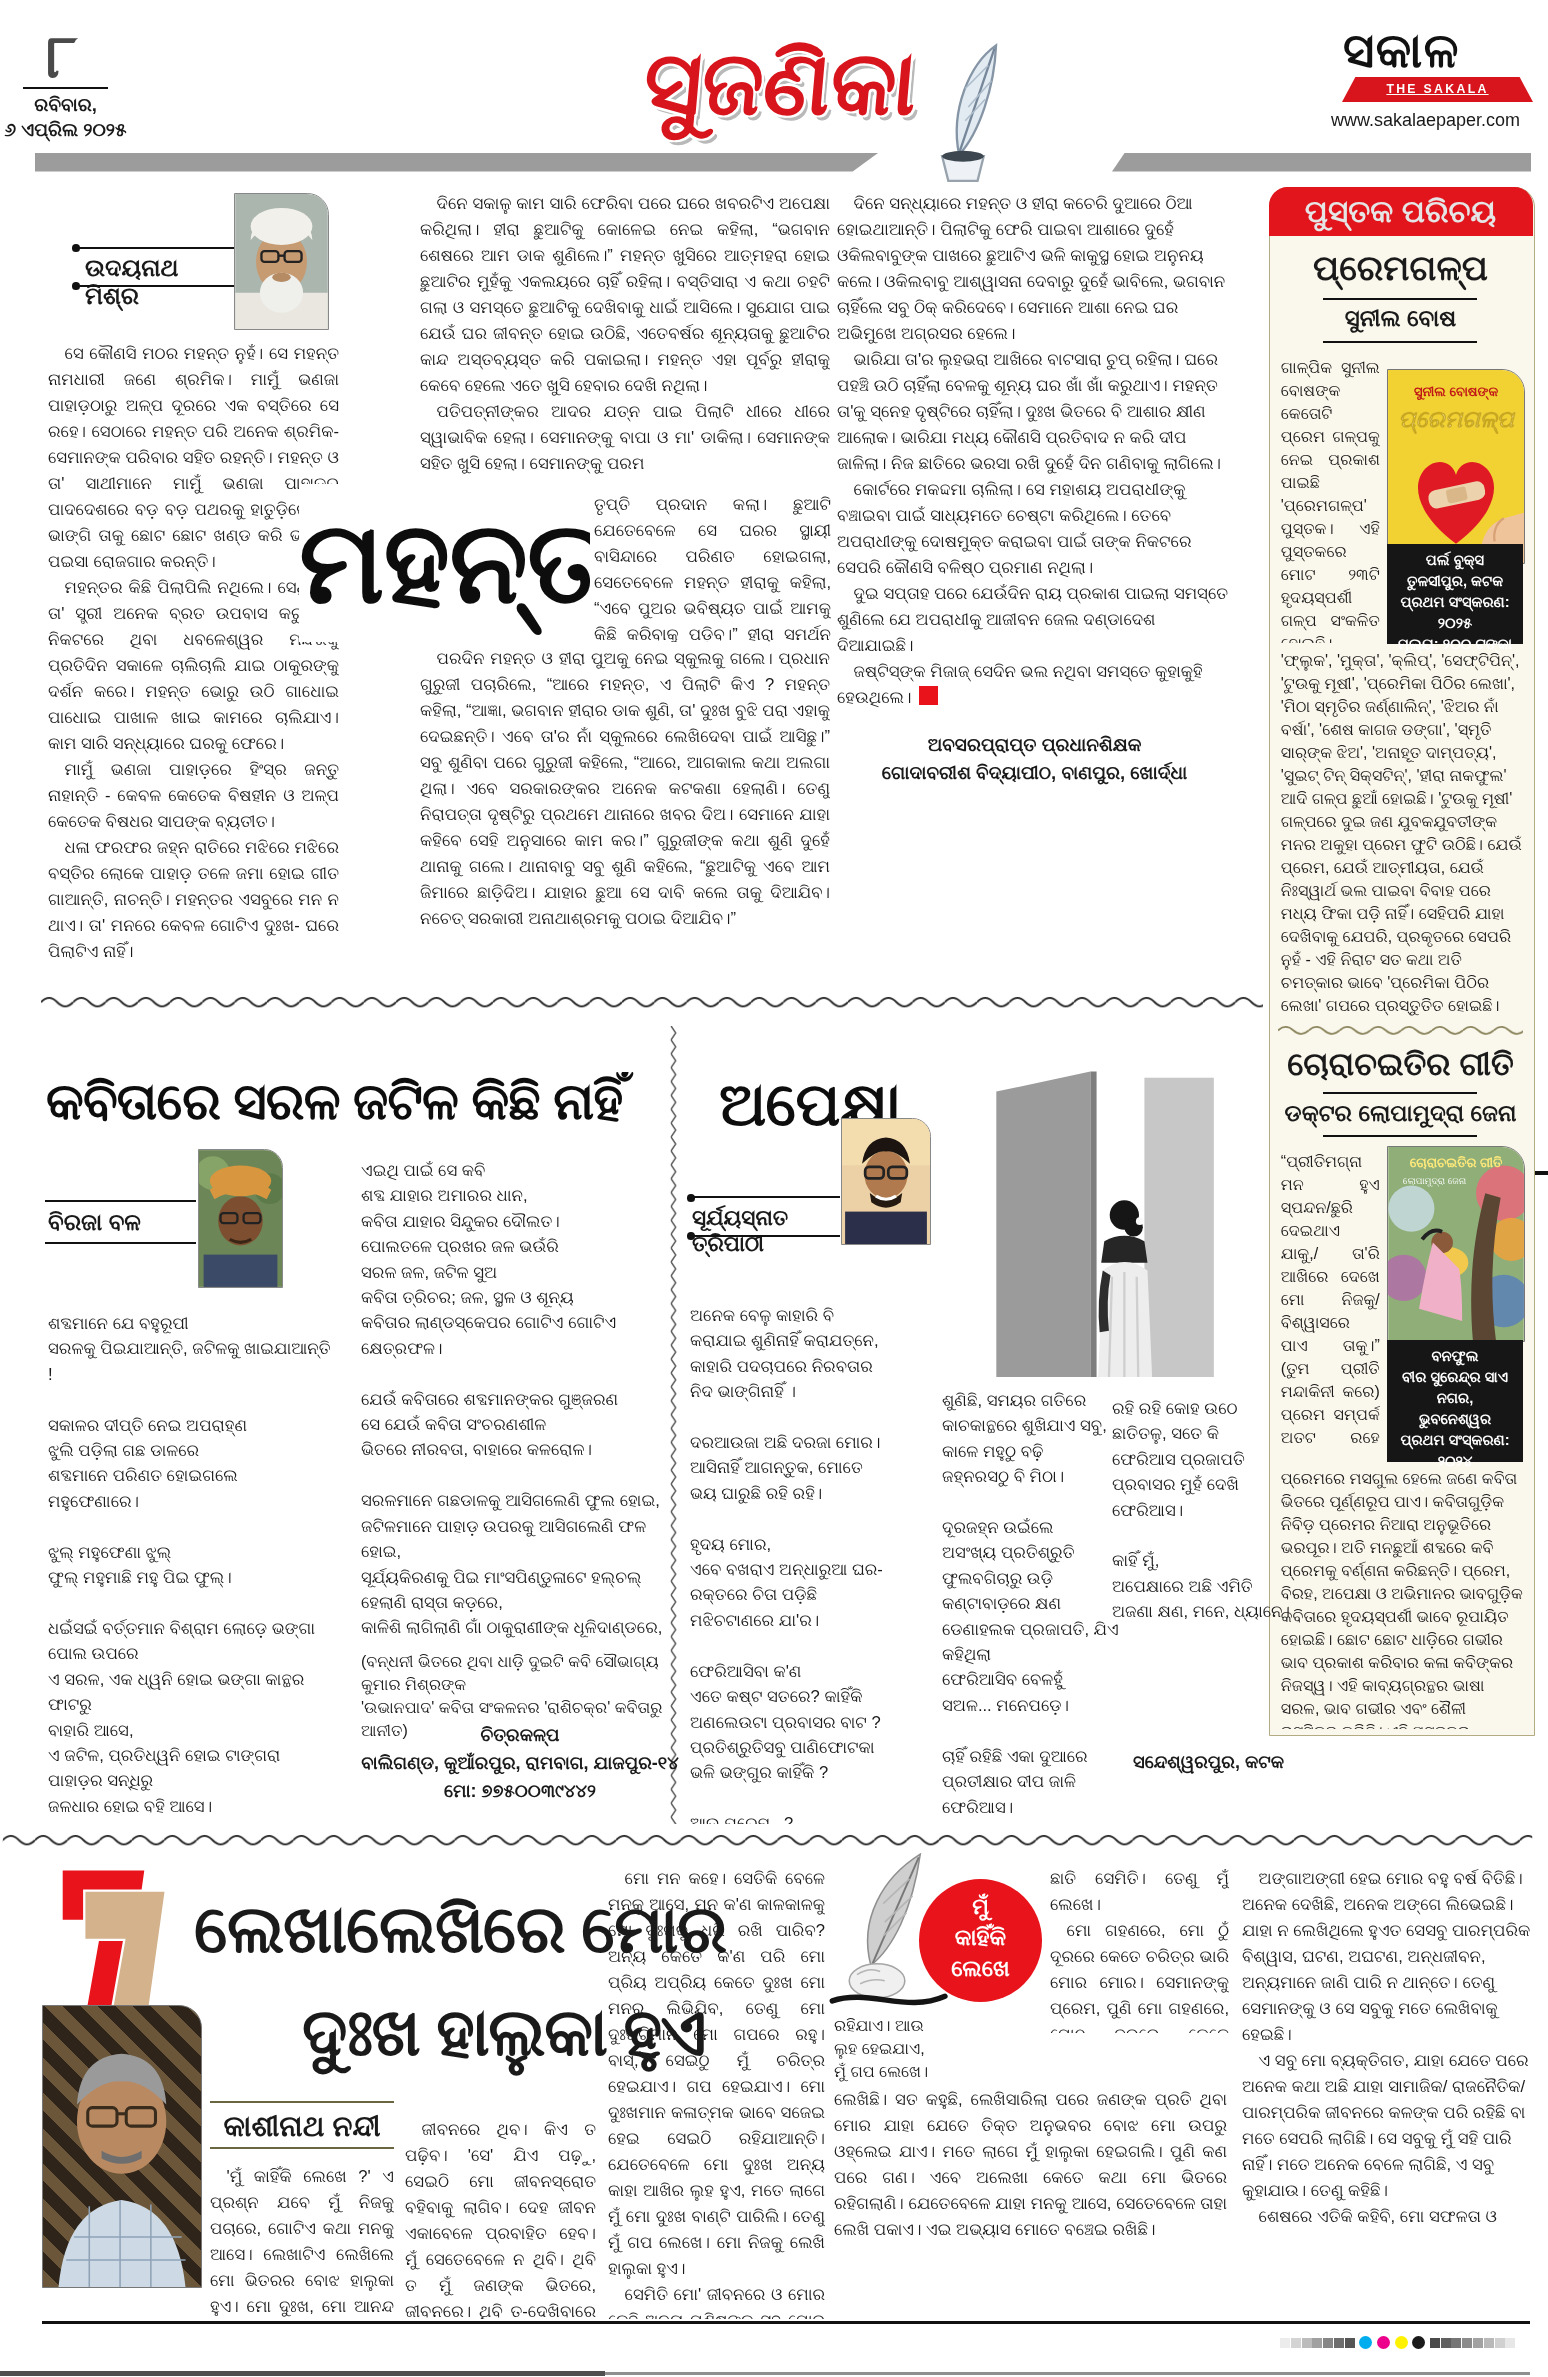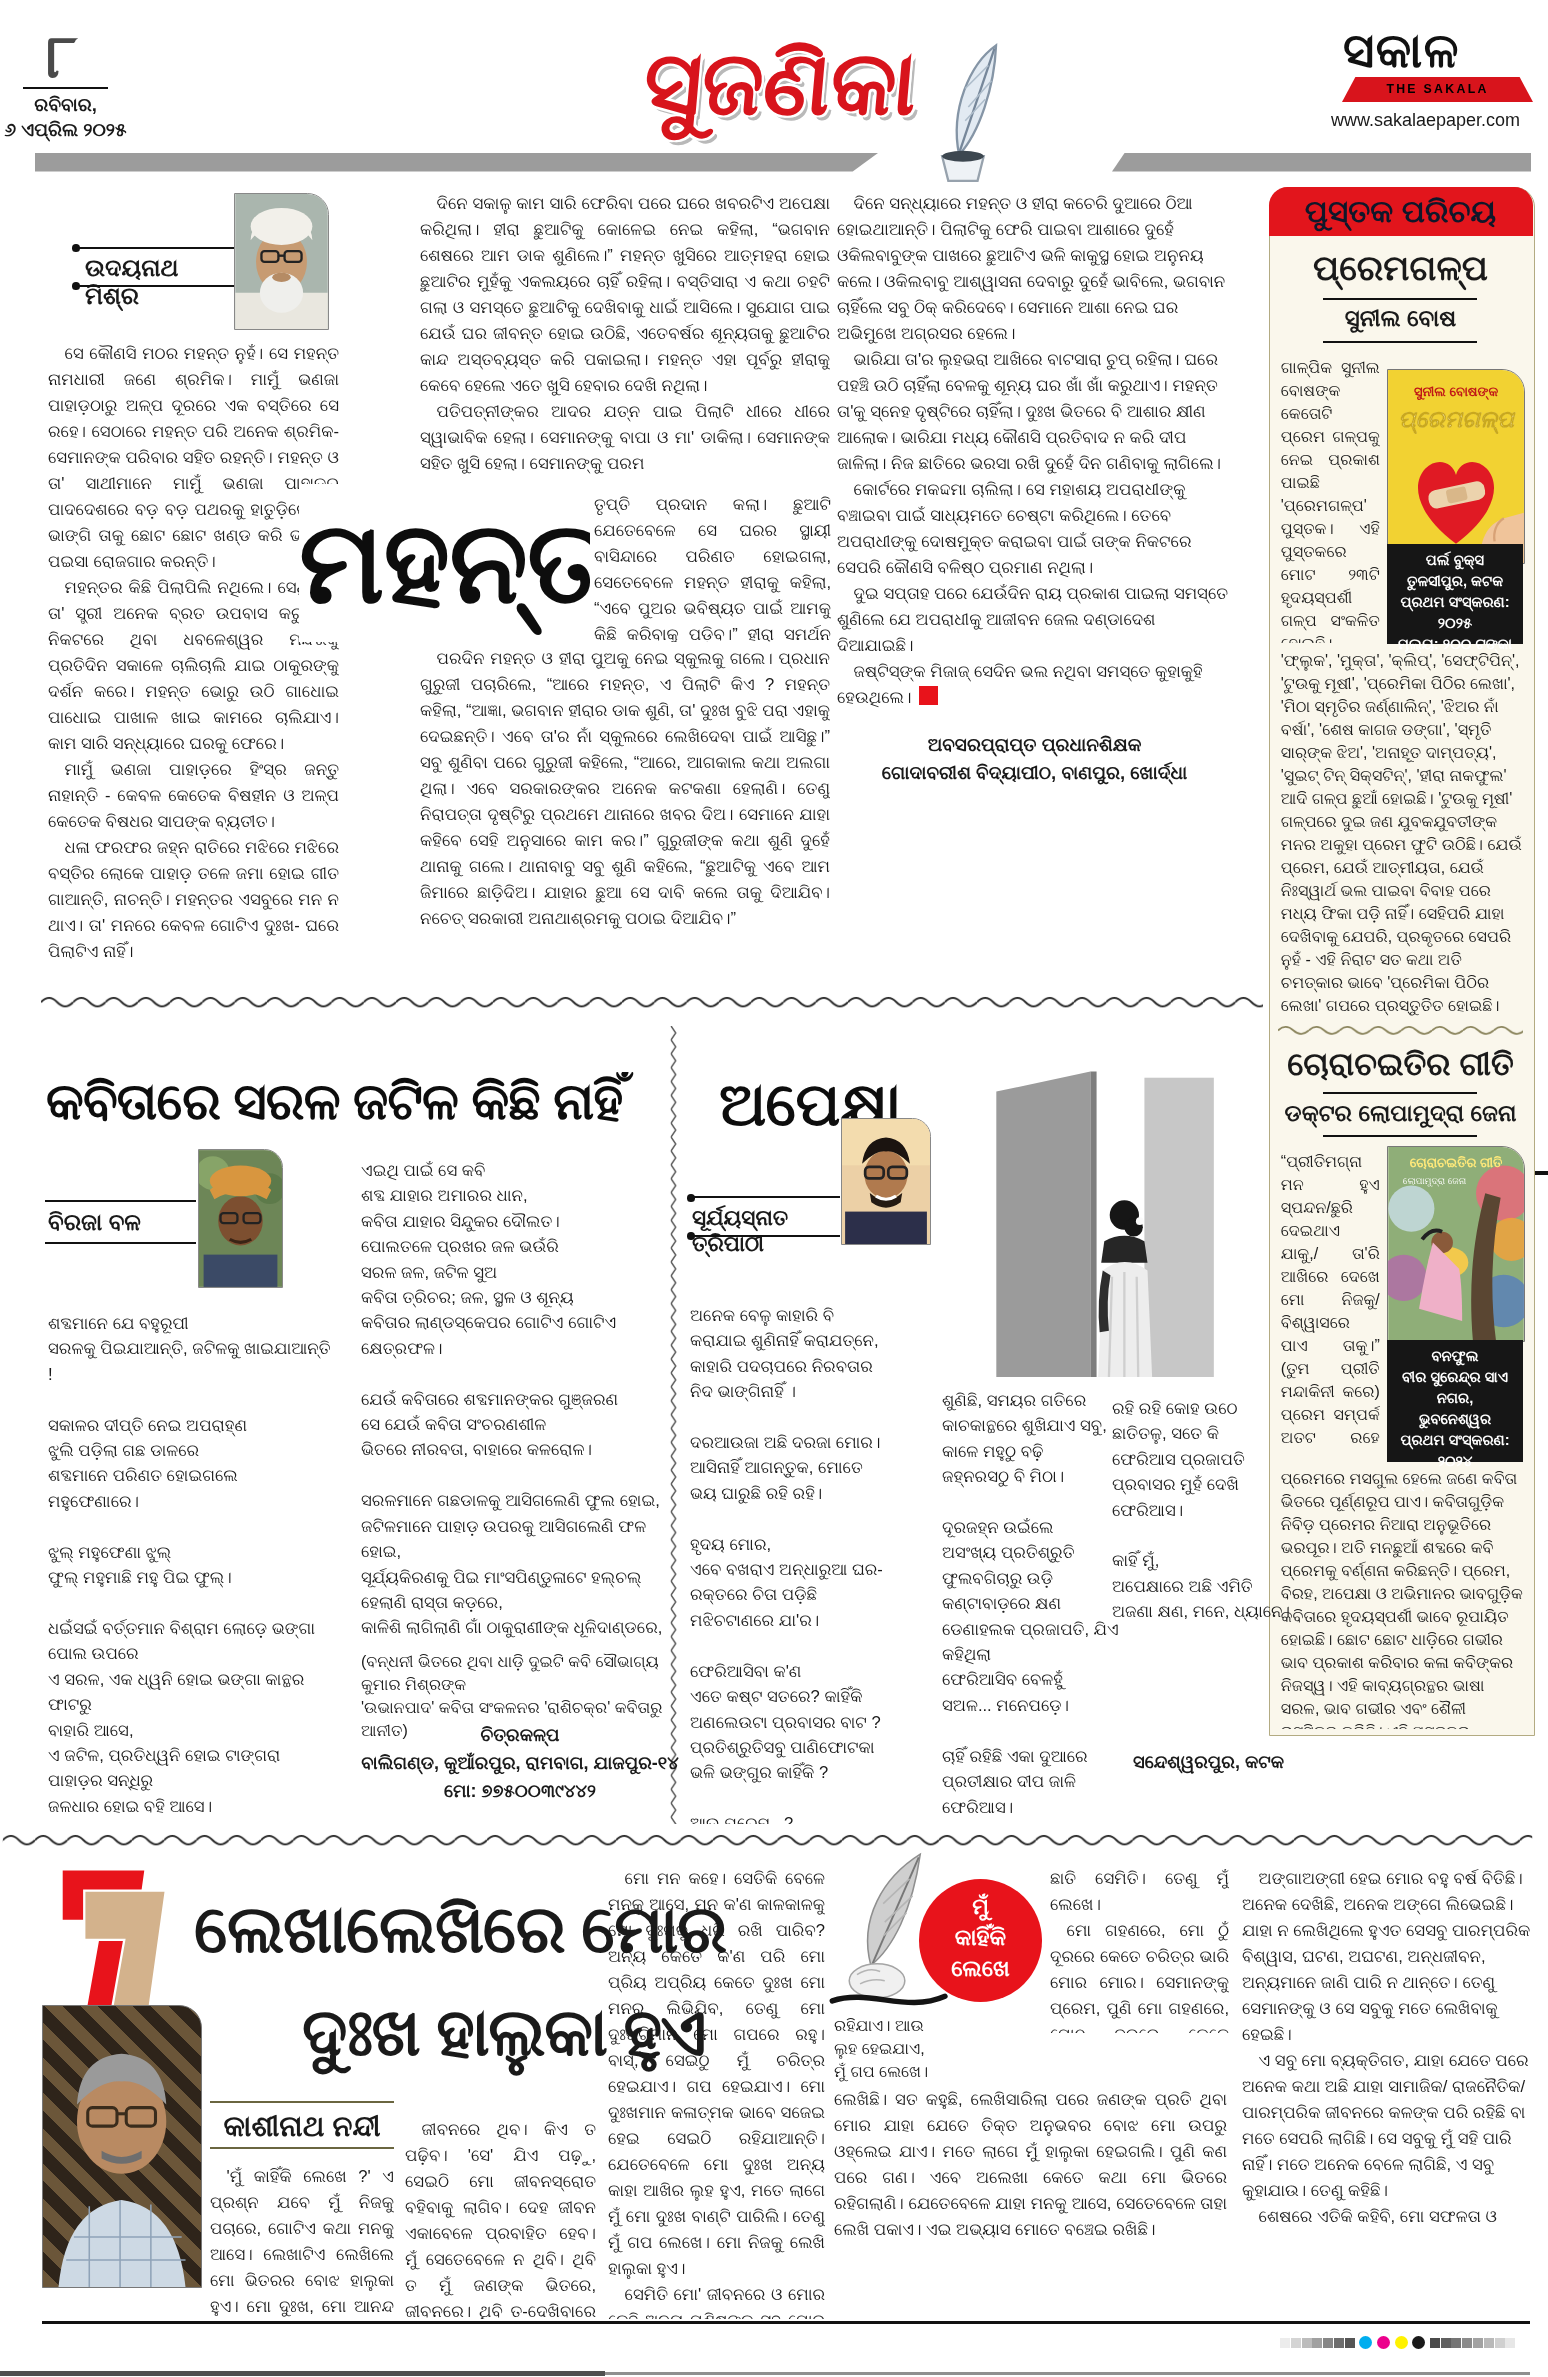--- a/index.html
+++ b/index.html
@@ -13,25 +13,25 @@
   .bl-line{background:#111;height:2.3px;}
   .dot{width:7.7px;height:7.7px;border-radius:50%;background:#111;}
   .headline{font-weight:900;color:#0d0d0d;letter-spacing:-0.8px;overflow:hidden;}
   .center{text-align:center;}
   
   #masthead{font-size:89px;font-weight:900;color:#d8141c;transform:skewX(-5deg);
     text-shadow:-2.3px -2.3px 0 #fff,2.3px -2.3px 0 #fff,-2.3px 2.3px 0 #fff,2.3px 2.3px 0 #fff,4.6px 5.4px 0 #b9b9b9;
     white-space:nowrap;overflow:visible;}
   .graybar{background:#9c9c9c;}
   #sakala-logo{font-size:48px;font-weight:900;color:#111;letter-spacing:1.5px;}
-  #sakala-banner{background:#d8141c;color:#000000;font-size:12.3px;font-weight:bold;letter-spacing:2.3px;
-    text-align:center;line-height:25px;clip-path:polygon(7% 0,93% 0,100% 100%,0 100%);}
+  #sakala-banner{background:#d8141c;color:#ffffff;font-size:12.3px;font-weight:bold;letter-spacing:2.3px;
+    text-align:center;line-height:25px;clip-path:polygon(7% 0,93% 0,100% 100%,0 100%);text-decoration:underline;}
   
   #sidebar{background:#faf7ec;border:1.5px solid #b3ab82;border-radius:20px 20px 0 0;}
-  .sb-red-head{background:#e2151c;color:#0f172a;font-weight:900;border-radius:18.5px 18.5px 0 0;}
+  .sb-red-head{background:#e2151c;color:#e5e5e5;font-weight:900;border-radius:18.5px 18.5px 0 0;}
   .sb-title{font-weight:900;font-size:35px;}
   .sb-rev{font-weight:bold;font-size:23px;}
   .sb-hr{background:#111;height:1.5px;}
   .sb-body{font-size:16px;line-height:23px;text-align:justify;white-space:pre-line;}
   .cap-box{background:#161616;color:#fff;font-size:14.7px;line-height:21px;font-weight:bold;text-align:center;white-space:pre-line;padding-top:6.2px;}
   
   #badge{background:#e8131b;border-radius:50%;color:#fff;text-align:center;}
   #badge div{font-weight:900;font-size:22.4px;line-height:31px;}
   .e-head{font-weight:900;font-size:66px;letter-spacing:-1.5px;white-space:nowrap;}
   .olive-line{background:#6a6640;height:2.3px;}

